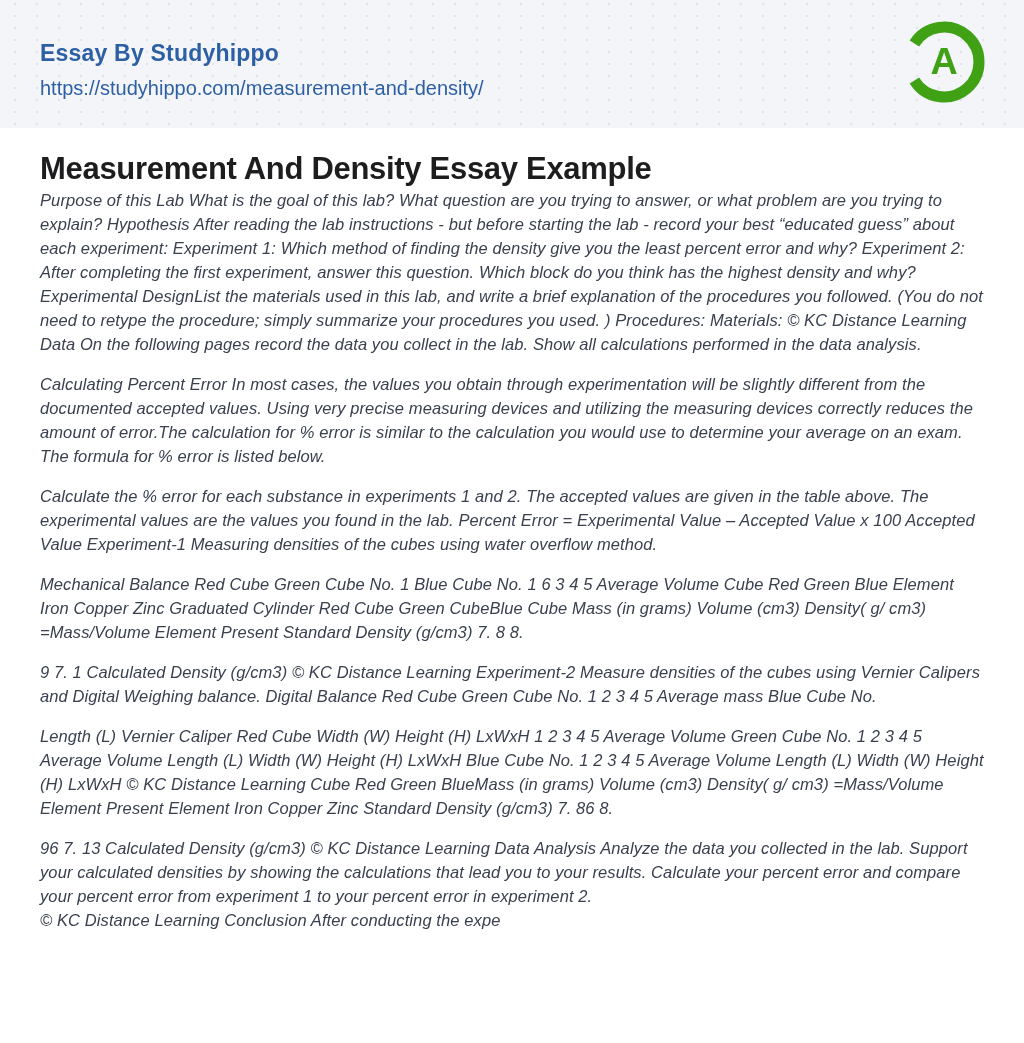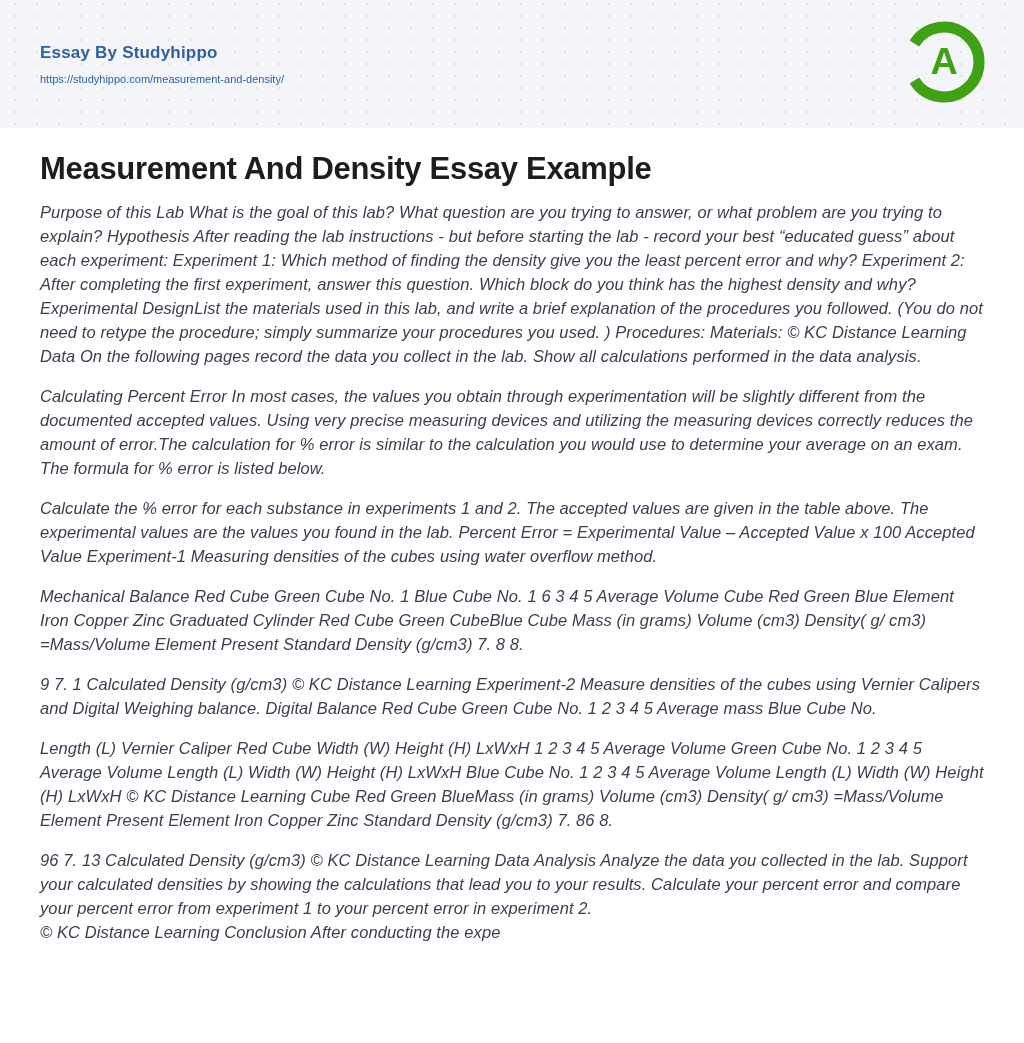--- a/index.html
+++ b/index.html
@@ -17,29 +17,30 @@
     width: 100%;
     height: 128px;
     background-color: var(--header-bg, #f3f5f9);
     background-image: radial-gradient(circle, #e0e3ec 1px, rgba(0,0,0,0) 1.2px);
     background-size: 22px 12px;
     background-position: 4px 10px;
     padding: 38px 40px 0 40px;
   }
   .site-title {
     color: var(--accent, #2d5fa4);
-    font-size: 17px;
+    font-size: 23px;
     font-weight: 700;
     letter-spacing: 0.2px;
     line-height: 30px;
   }
   .page-url {
     display: inline-block;
+    margin-top: 9px;
     color: var(--accent, #2d5fa4);
-    font-size: 11px;
+    font-size: 20px;
     font-weight: 400;
     text-decoration: none;
     line-height: 22px;
     cursor: pointer;
   }
   .logo {
     position: absolute;
     top: 16px;
     right: 34px;
     width: 92px;
@@ -48,21 +49,20 @@
   .logo svg { width: 100%; height: 100%; display: block; }
   .content {
     padding: 22px 38px 0 40px;
   }
   .article-title {
     color: var(--title-color, #1d1d1f);
     font-size: 31px;
     font-weight: 700;
     letter-spacing: -0.3px;
     line-height: 38px;
-    margin-bottom: 12px;
   }
   .essay p {
     color: var(--body-color, #3a404f);
     font-size: 16.5px;
     line-height: 24px;
     margin-bottom: 16px;
     white-space: pre-line;
     letter-spacing: 0.1px;
     font-style: italic;
   }

